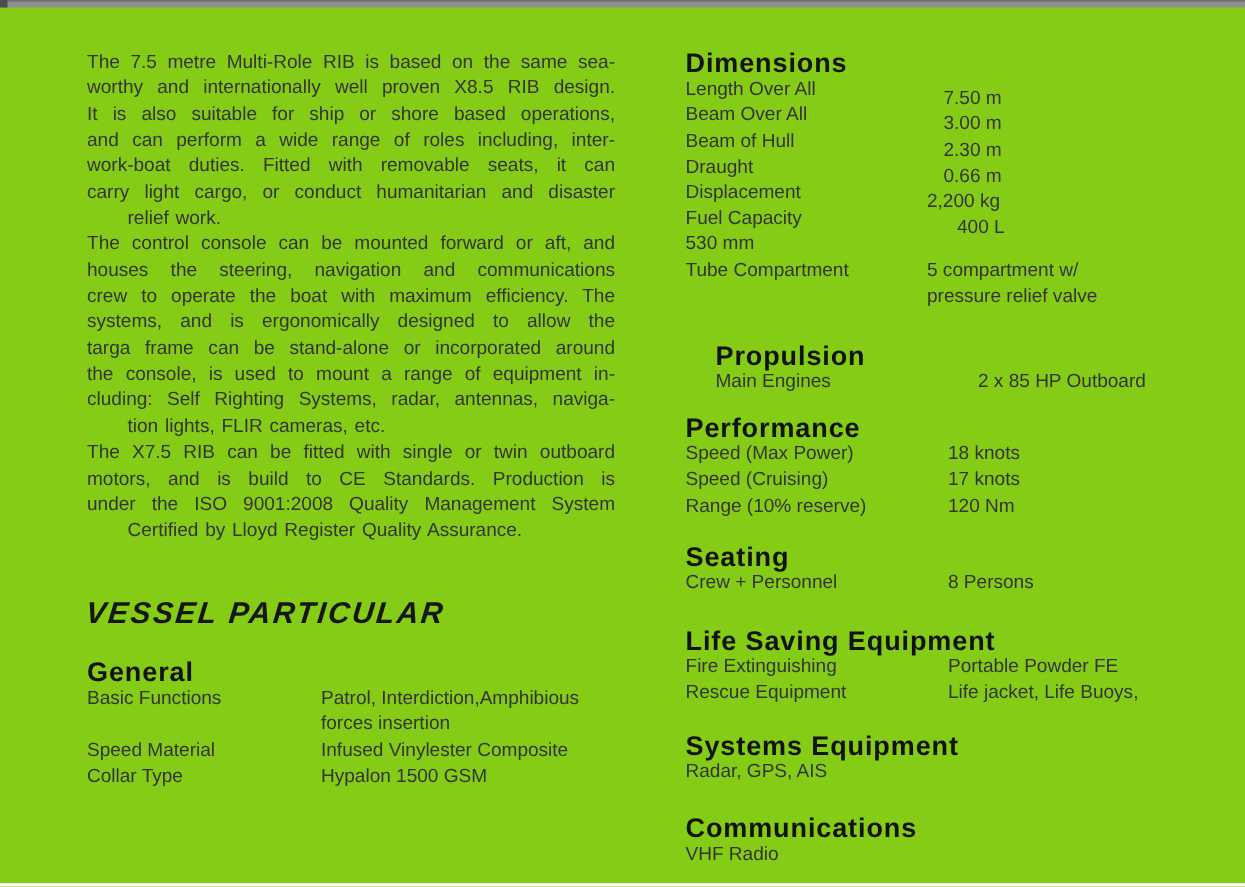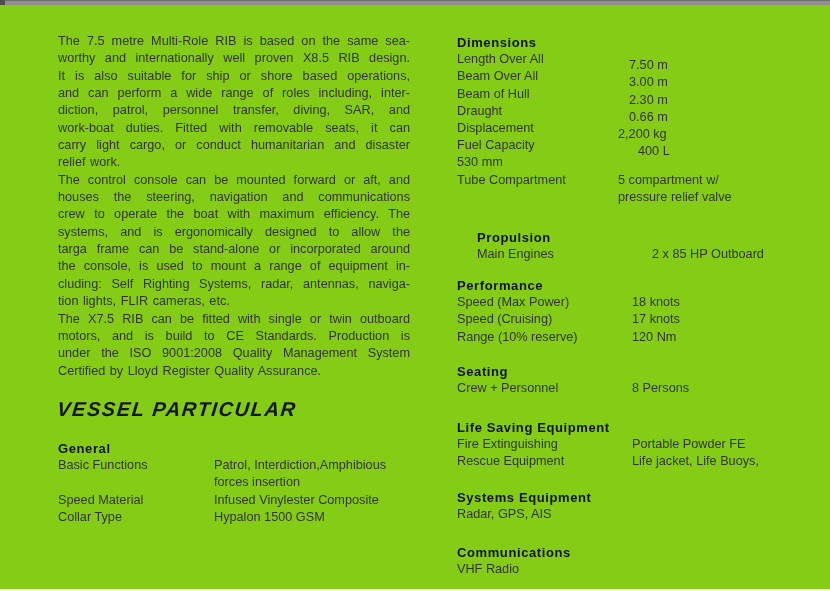--- a/index.html
+++ b/index.html
@@ -33,20 +33,21 @@
     color: #343434;
     word-spacing: 1px;
   }
   .ln {
     text-align: justify;
     text-align-last: justify;
     white-space: nowrap;
   }
   .ln.end {
     text-align-last: left;
+    margin-left: 27px;
   }
   
   .vessel-title {
     position: absolute; left: 56px; top: 398px;
     font-size: 20px;
     font-weight: bold;
     font-style: italic;
     letter-spacing: 1.6px;
     color: #161616;
     transform: skewX(-6deg);
@@ -56,21 +57,21 @@
   
   .sec {
     position: absolute;
     font-size: 12.7px;
     line-height: 17.2px;
     color: #343434;
     white-space: nowrap;
   }
   .sec .hd {
     font-weight: bold;
-    font-size: 13px;
+    font-size: 18px;
     letter-spacing: 0.6px;
     color: #121212;
     line-height: 17.2px;
   }
   .srow { display: flex; }
   .slabel { flex: 0 0 auto; }
   .sval { flex: 0 0 auto; }
   
   .sec-general { left: 58px; top: 440px; width: 380px; }
   .sec-general .slabel { width: 156px; }
@@ -99,21 +100,20 @@
 
   <div class="topbar">
     <div class="topbar-tip"></div>
   </div>
 
   <div class="intro">
     <div class="ln">The 7.5 metre Multi-Role RIB is based on the same sea-</div>
     <div class="ln">worthy and internationally well proven X8.5 RIB design.</div>
     <div class="ln">It is also suitable for ship or shore based operations,</div>
     <div class="ln">and can perform a wide range of roles including, inter-</div>
-    <div class="ln">diction, patrol, personnel transfer, diving, SAR, and</div>
     <div class="ln">work-boat duties. Fitted with removable seats, it can</div>
     <div class="ln">carry light cargo, or conduct humanitarian and disaster</div>
     <div class="ln end">relief work.</div>
     <div class="ln">The control console can be mounted forward or aft, and</div>
     <div class="ln">houses the steering, navigation and communications</div>
     <div class="ln">crew to operate the boat with maximum efficiency.  The</div>
     <div class="ln">systems, and is ergonomically designed to allow the</div>
     <div class="ln">targa frame can be stand-alone or incorporated around</div>
     <div class="ln">the console, is used to mount a range of equipment in-</div>
     <div class="ln">cluding: Self Righting Systems, radar, antennas, naviga-</div>

